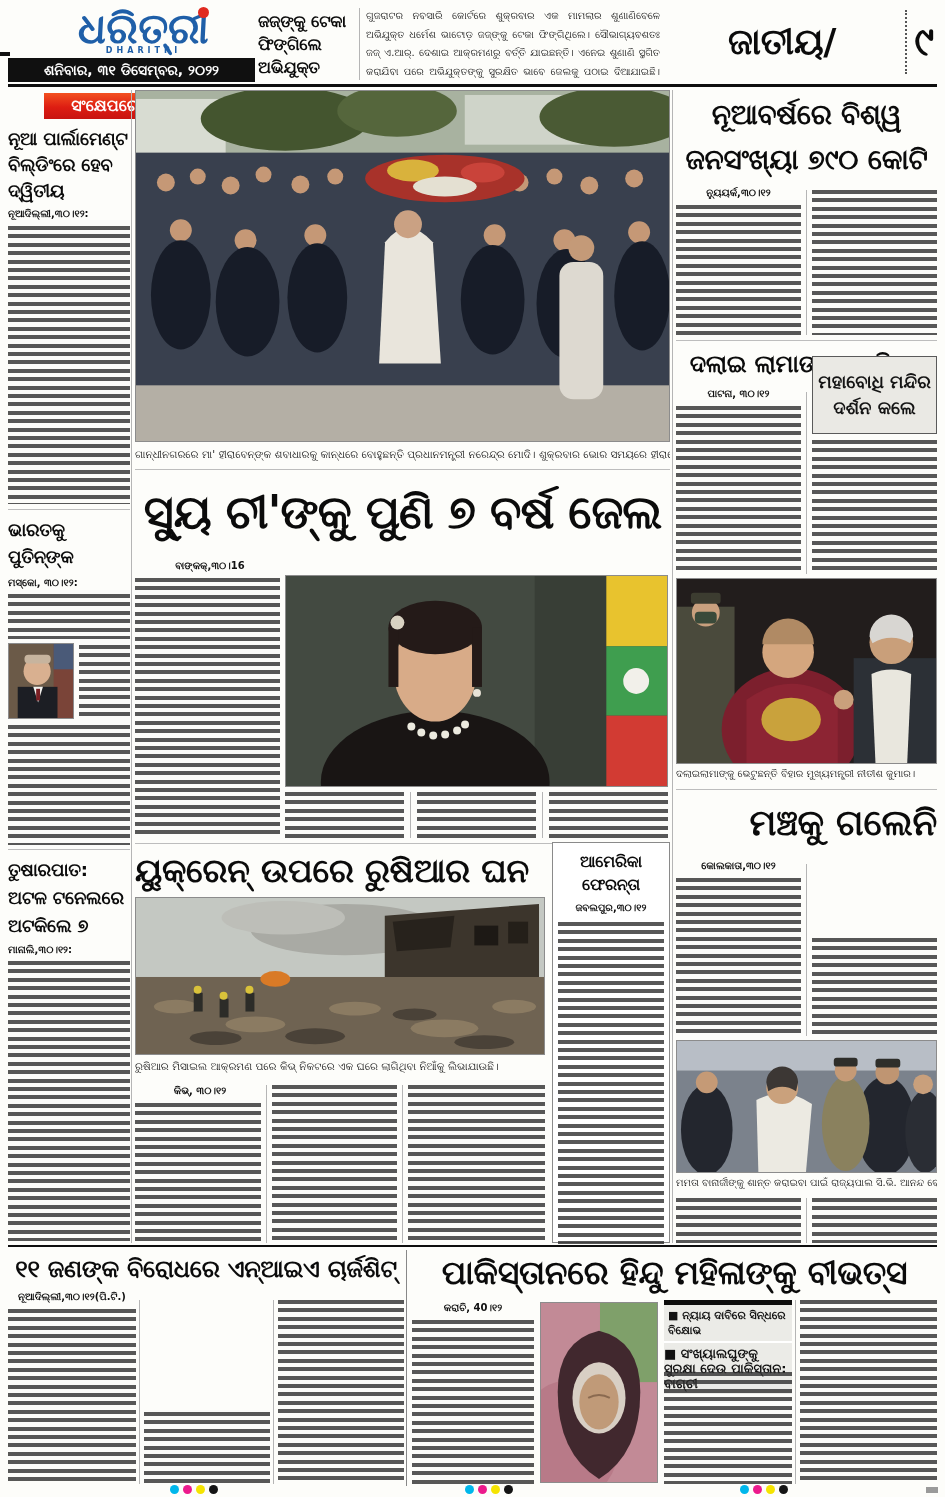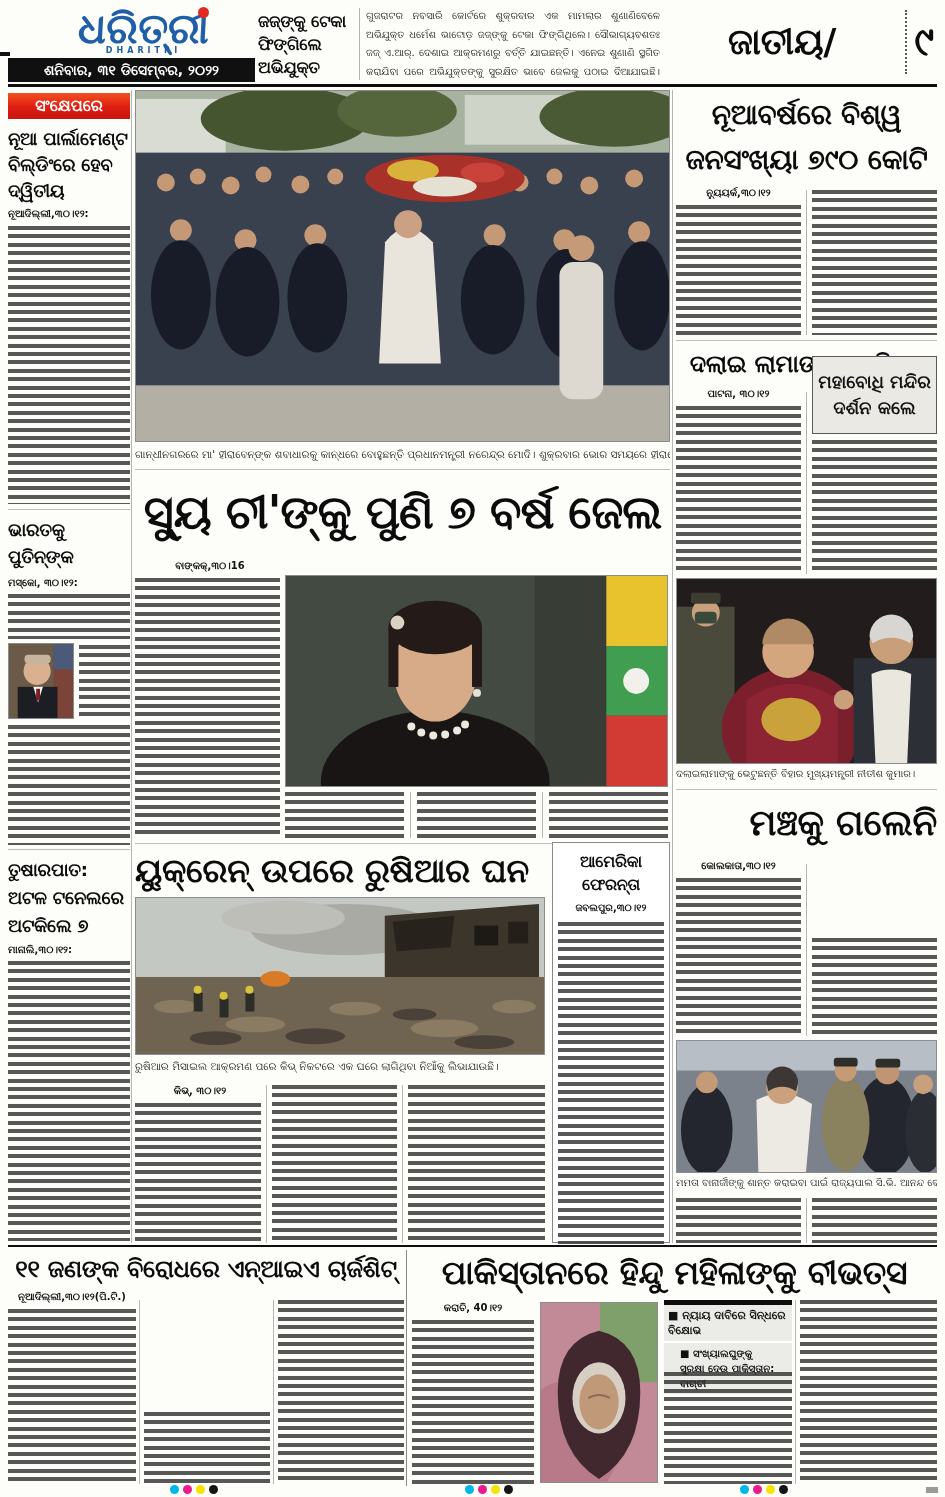--- a/index.html
+++ b/index.html
@@ -10,21 +10,21 @@
   .greek{background-image:repeating-linear-gradient(180deg,#2e2e2e 0,#2e2e2e 4px,transparent 4px,transparent 8.4px);opacity:.8;}
   .dl{font-size:10px;font-weight:700;color:#111;text-align:center;white-space:nowrap;overflow:hidden;}
   .dl>span{border-bottom:1.3px solid #1a1a1a;padding-bottom:1px;}
   .cap{font-size:10.5px;color:#1d1d1d;white-space:nowrap;overflow:hidden;}
   .gbox{background:#eae9e4;border:1px solid #5a5a5a;box-sizing:border-box;display:flex;align-items:center;justify-content:center;text-align:center;font-weight:800;color:#141414;}
   .vr{background:#b5b5b5;}
   .hr-dark{background:#0e0e0e;}
   .hr-lt{background:#bdbdbd;}
   .photo{border:1px solid #8c8c8c;overflow:hidden;background:#cfcfc9;box-sizing:border-box;}
   .photo svg{display:block;width:100%;height:100%;}
-  .redbox{background:linear-gradient(180deg,#f3511f 0%,#dd1d12 55%,#c81410 100%);color:#fff;font-weight:800;text-align:center;}
+  .redbox{background:linear-gradient(180deg,#f3511f 0%,#dd1d12 55%,#c81410 100%);color:#fff;font-weight:800;text-align:center;margin-left:36px;}
   .boxed{border:1px solid #8a8a8a;background:#fff;box-sizing:border-box;}
   .dot{border-radius:50%;width:9px;height:9px;}
 </style>
 </head>
 <body>
 
 <div id="page">
 
   <div class="abs" style="left:0;top:52px;width:10px;height:4px;background:#111;"></div>
 
@@ -310,21 +310,21 @@
       <path d="M59 28 q42 10 42 62 q0 62 -42 88 q-42 -26 -42 -88 q0 -52 42 -62 z" fill="#41282e"></path>
       <ellipse cx="59" cy="96" rx="27" ry="36" fill="#d8cfc4"></ellipse>
       <ellipse cx="59" cy="100" rx="20" ry="28" fill="#c09a78"></ellipse>
       <path d="M48 96 q11 -6 22 0" stroke="#8a6a50" stroke-width="2" fill="none"></path>
     </svg>
   </div>
 
   <div class="abs" style="left:664px;top:1300px;width:128px;">
     <div style="height:5px;background:#0d0d0d;"></div>
     <div style="background:#ebebe7;font-size:11px;line-height:15px;font-weight:800;padding:3px 4px;border-bottom:2px solid #fff;color:#111;">■ ନ୍ୟାୟ ଦାବିରେ ସିନ୍ଧରେ ବିକ୍ଷୋଭ</div>
-    <div style="background:#ebebe7;font-size:10px;line-height:15px;font-weight:800;padding:3px 16px;color:#111;">■ ସଂଖ୍ୟାଲଘୁଙ୍କୁ ସୁରକ୍ଷା ଦେଉ ପାକିସ୍ତାନ: ବାଗ୍ଚୀ</div>
+    <div style="background:#ebebe7;font-size:13px;line-height:15px;font-weight:800;padding:3px 0;color:#111;">■ ସଂଖ୍ୟାଲଘୁଙ୍କୁ ସୁରକ୍ଷା ଦେଉ ପାକିସ୍ତାନ: ବାଗ୍ଚୀ</div>
   </div>
   <div class="abs greek" style="left:664px;top:1372px;width:128px;height:112px;"></div>
   <div class="abs vr" style="left:795px;top:1300px;width:1px;height:184px;"></div>
   <div class="abs greek" style="left:800px;top:1300px;width:137px;height:184px;"></div>
 
   <div class="abs" style="left:170px;top:1485px;display:flex;gap:4px;">
     <div class="dot" style="background:#00b7eb;"></div>
     <div class="dot" style="background:#ec1a8c;"></div>
     <div class="dot" style="background:#f5e400;"></div>
     <div class="dot" style="background:#141414;"></div>

